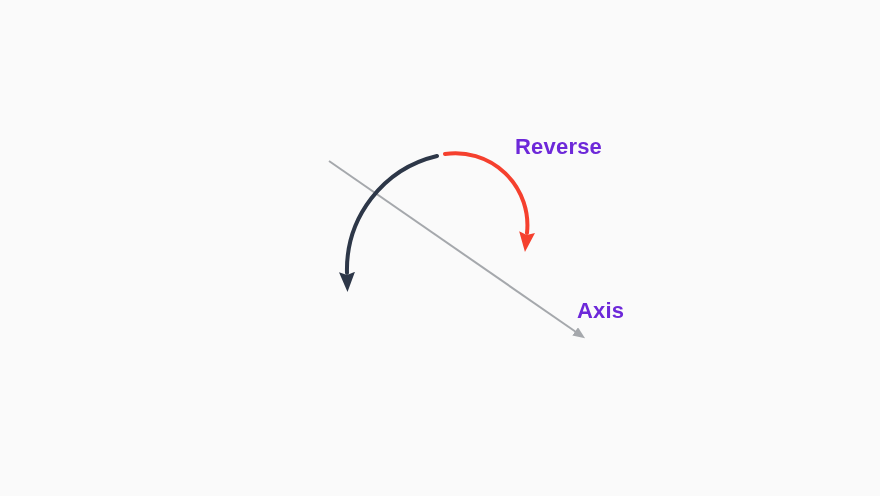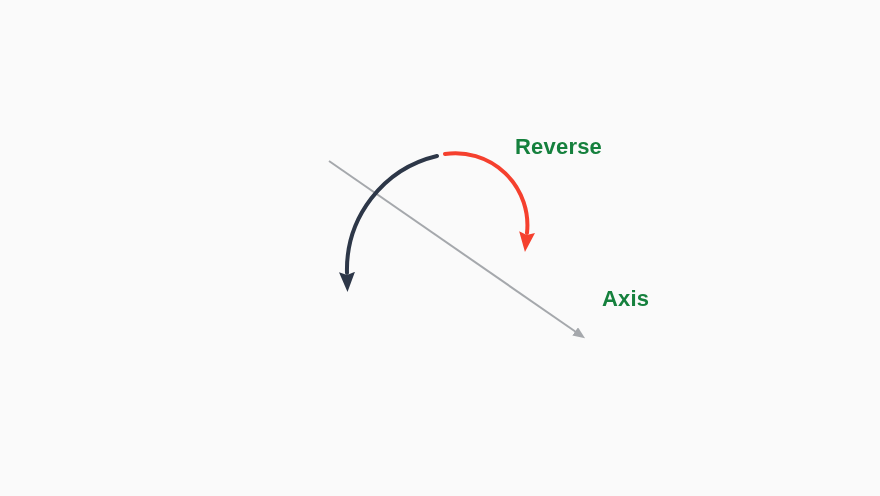--- a/index.html
+++ b/index.html
@@ -15,27 +15,27 @@
     background: #fafafa;
   }
   .diagram svg {
     position: absolute;
     left: 0; top: 0;
   }
   .label {
     position: absolute;
     font-size: 22px;
     font-weight: 700;
-    color: #15803d;
+    color: #6d28d9;
     white-space: nowrap;
     letter-spacing: 0.2px;
   }
   .label-forward { left: 257px; top: 195px; }
   .label-reverse { left: 515px; top: 134px; }
-  .label-axis    { left: 577px; top: 286px; margin-left: 25px; }
+  .label-axis    { left: 577px; top: 298px; }
 </style>
 </head>
 <body>
 
 <div class="diagram">
 
   <svg width="880" height="496" viewBox="0 0 880 496">
     <defs>
       <marker id="head-forward" viewBox="0 0 20 16" refX="1" refY="8" markerWidth="20" markerHeight="16" markerUnits="userSpaceOnUse" orient="auto">
         <path d="M0,0 L20,8 L0,16 L3,8 Z" fill="#2d3748"></path>

